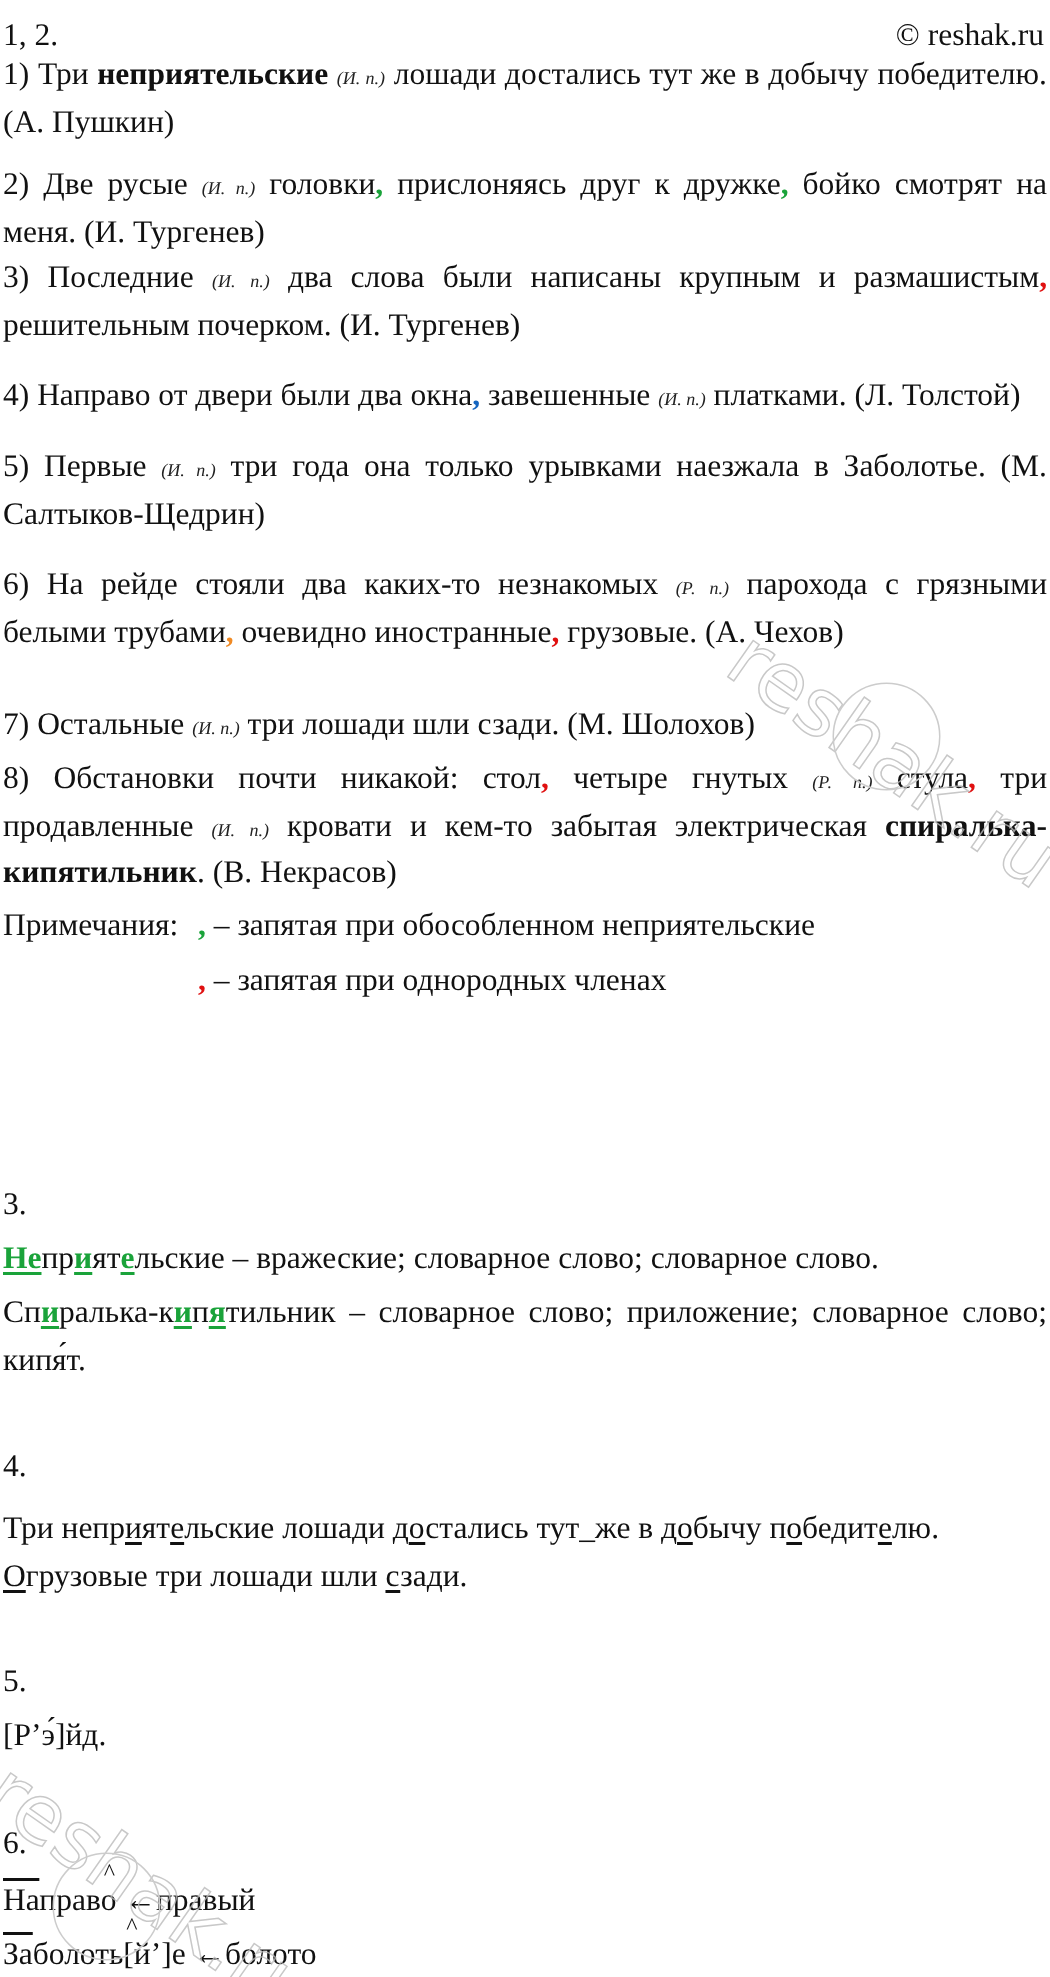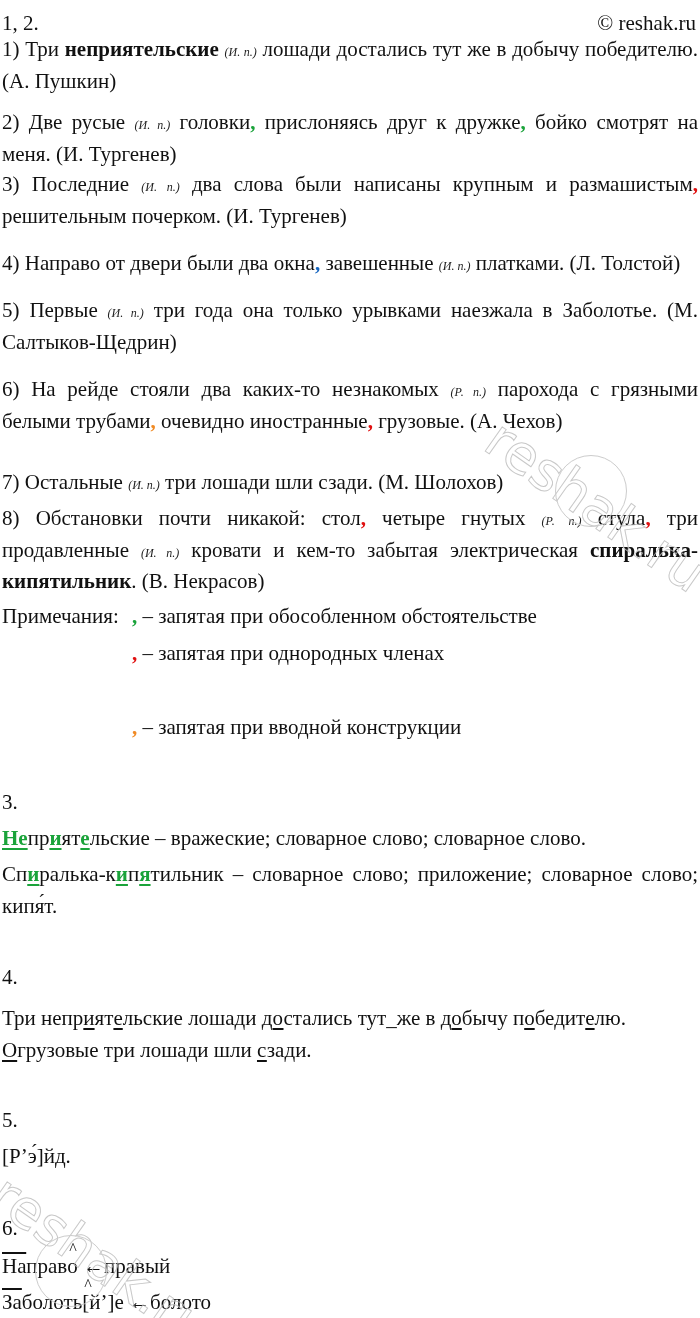--- a/index.html
+++ b/index.html
@@ -76,23 +76,22 @@
     <span>Остальные </span><span class="it">(И. п.)</span><span> три лошади шли сзади. (М. Шолохов)</span>
   </div>
 
   <div class="para" style="top:503px">
     <span>8)</span>
     <span>Обстановки почти никакой: стол</span><span class="c-red">,</span><span> четыре гнутых </span><span class="it">(Р. п.)</span><span> стула</span><span class="c-red">,</span><span> три продавленные </span><span class="it">(И. п.)</span><span> кровати и кем-то забытая электрическая </span><b>спиралька-кипятильник</b><span>. (В. Некрасов)</span>
   </div>
 
   <div class="notes-row" style="top:601px; width:696px; height:150px">
     <span class="note-label" style="top:0">Примечания:</span>
-    <div class="note-item" style="top:0"><span class="c-green">,</span> <span>– запятая при обособленном обстоятельстве</span></div>
+    <div class="note-item" style="top:0"><span class="c-green">,</span> <span>– запятая при обособленном неприятельские</span></div>
     <div class="note-item" style="top:37px"><span class="c-red">,</span> <span>– запятая при однородных членах</span></div>
-    <div class="note-item" style="top:111px"><span class="c-orange">,</span> <span>– запятая при вводной конструкции</span></div>
   </div>
 
   <div class="para" style="top:787px">3.</div>
   <div class="para" style="top:823px">
     <span class="ul-green">Не</span><span>пр</span><span class="ul-green">и</span><span>ят</span><span class="ul-green">е</span><span>льские</span><span> – вражеские; словарное слово; словарное слово.</span>
   </div>
   <div class="para" style="top:859px">
     <span>Сп</span><span class="ul-green">и</span><span>ралька-к</span><span class="ul-green">и</span><span>п</span><span class="ul-green">я</span><span>тильник</span><span> – словарное слово; приложение; словарное слово; кипя́т.</span>
   </div>
 

